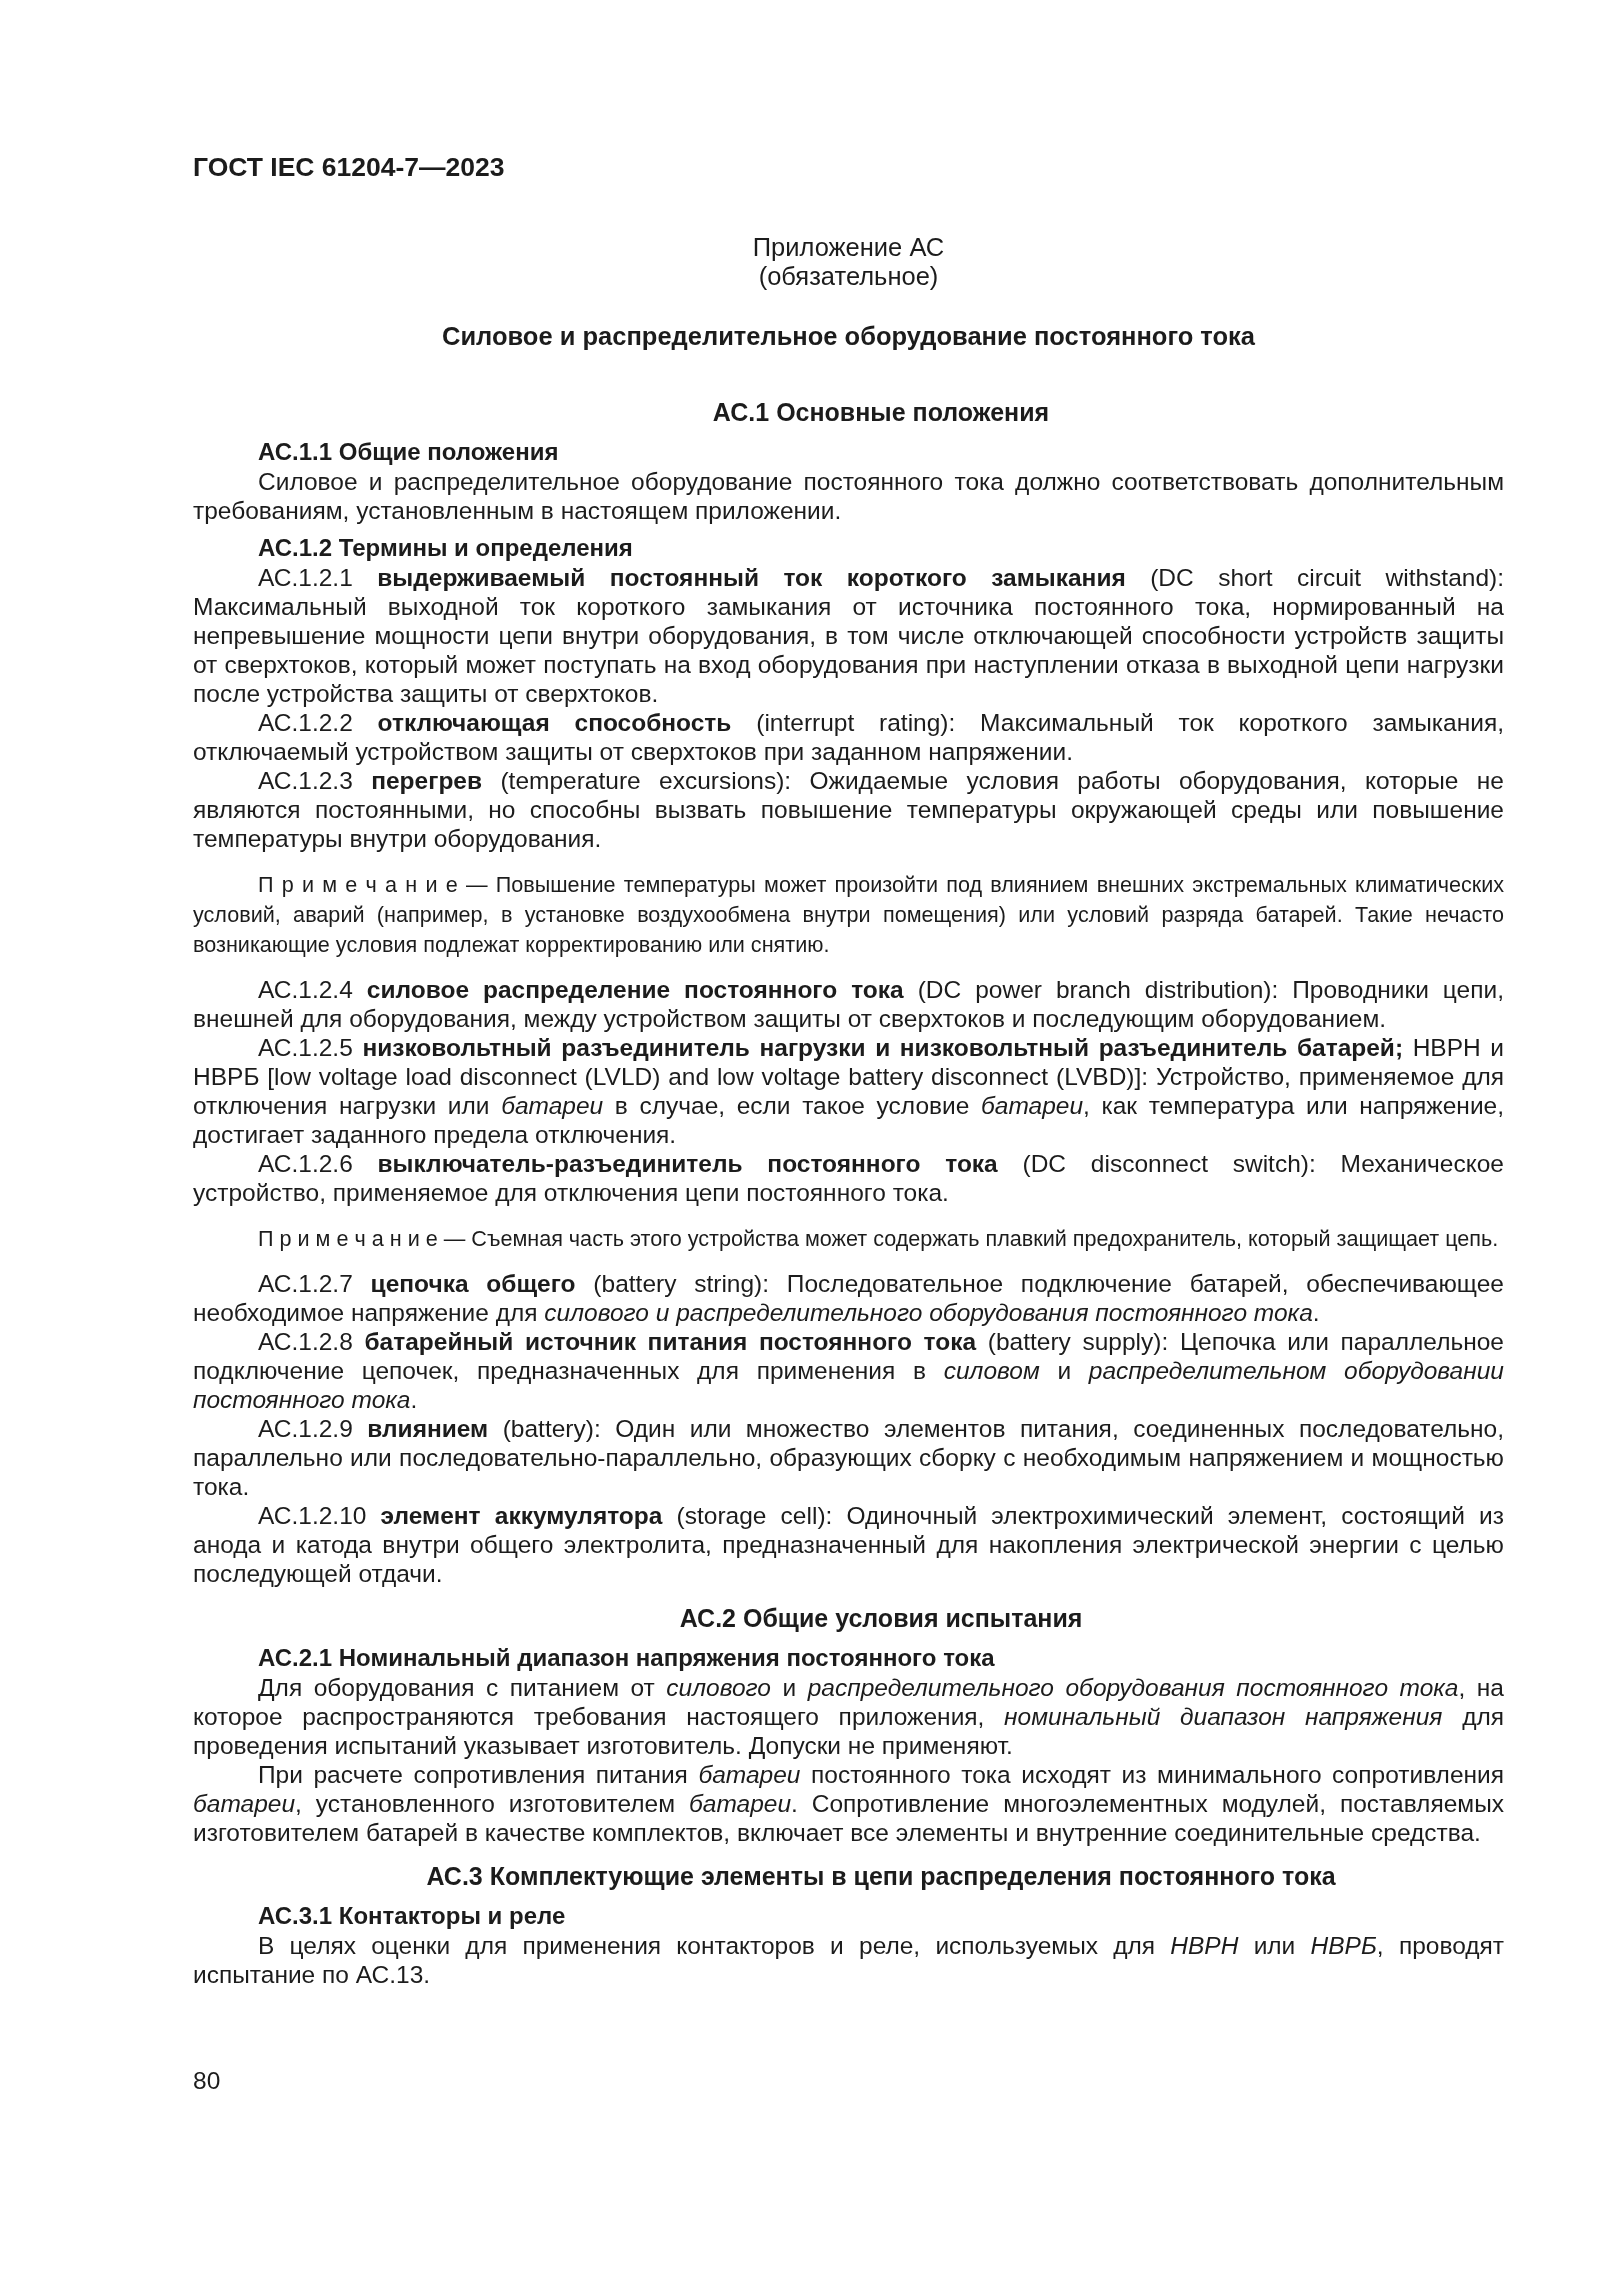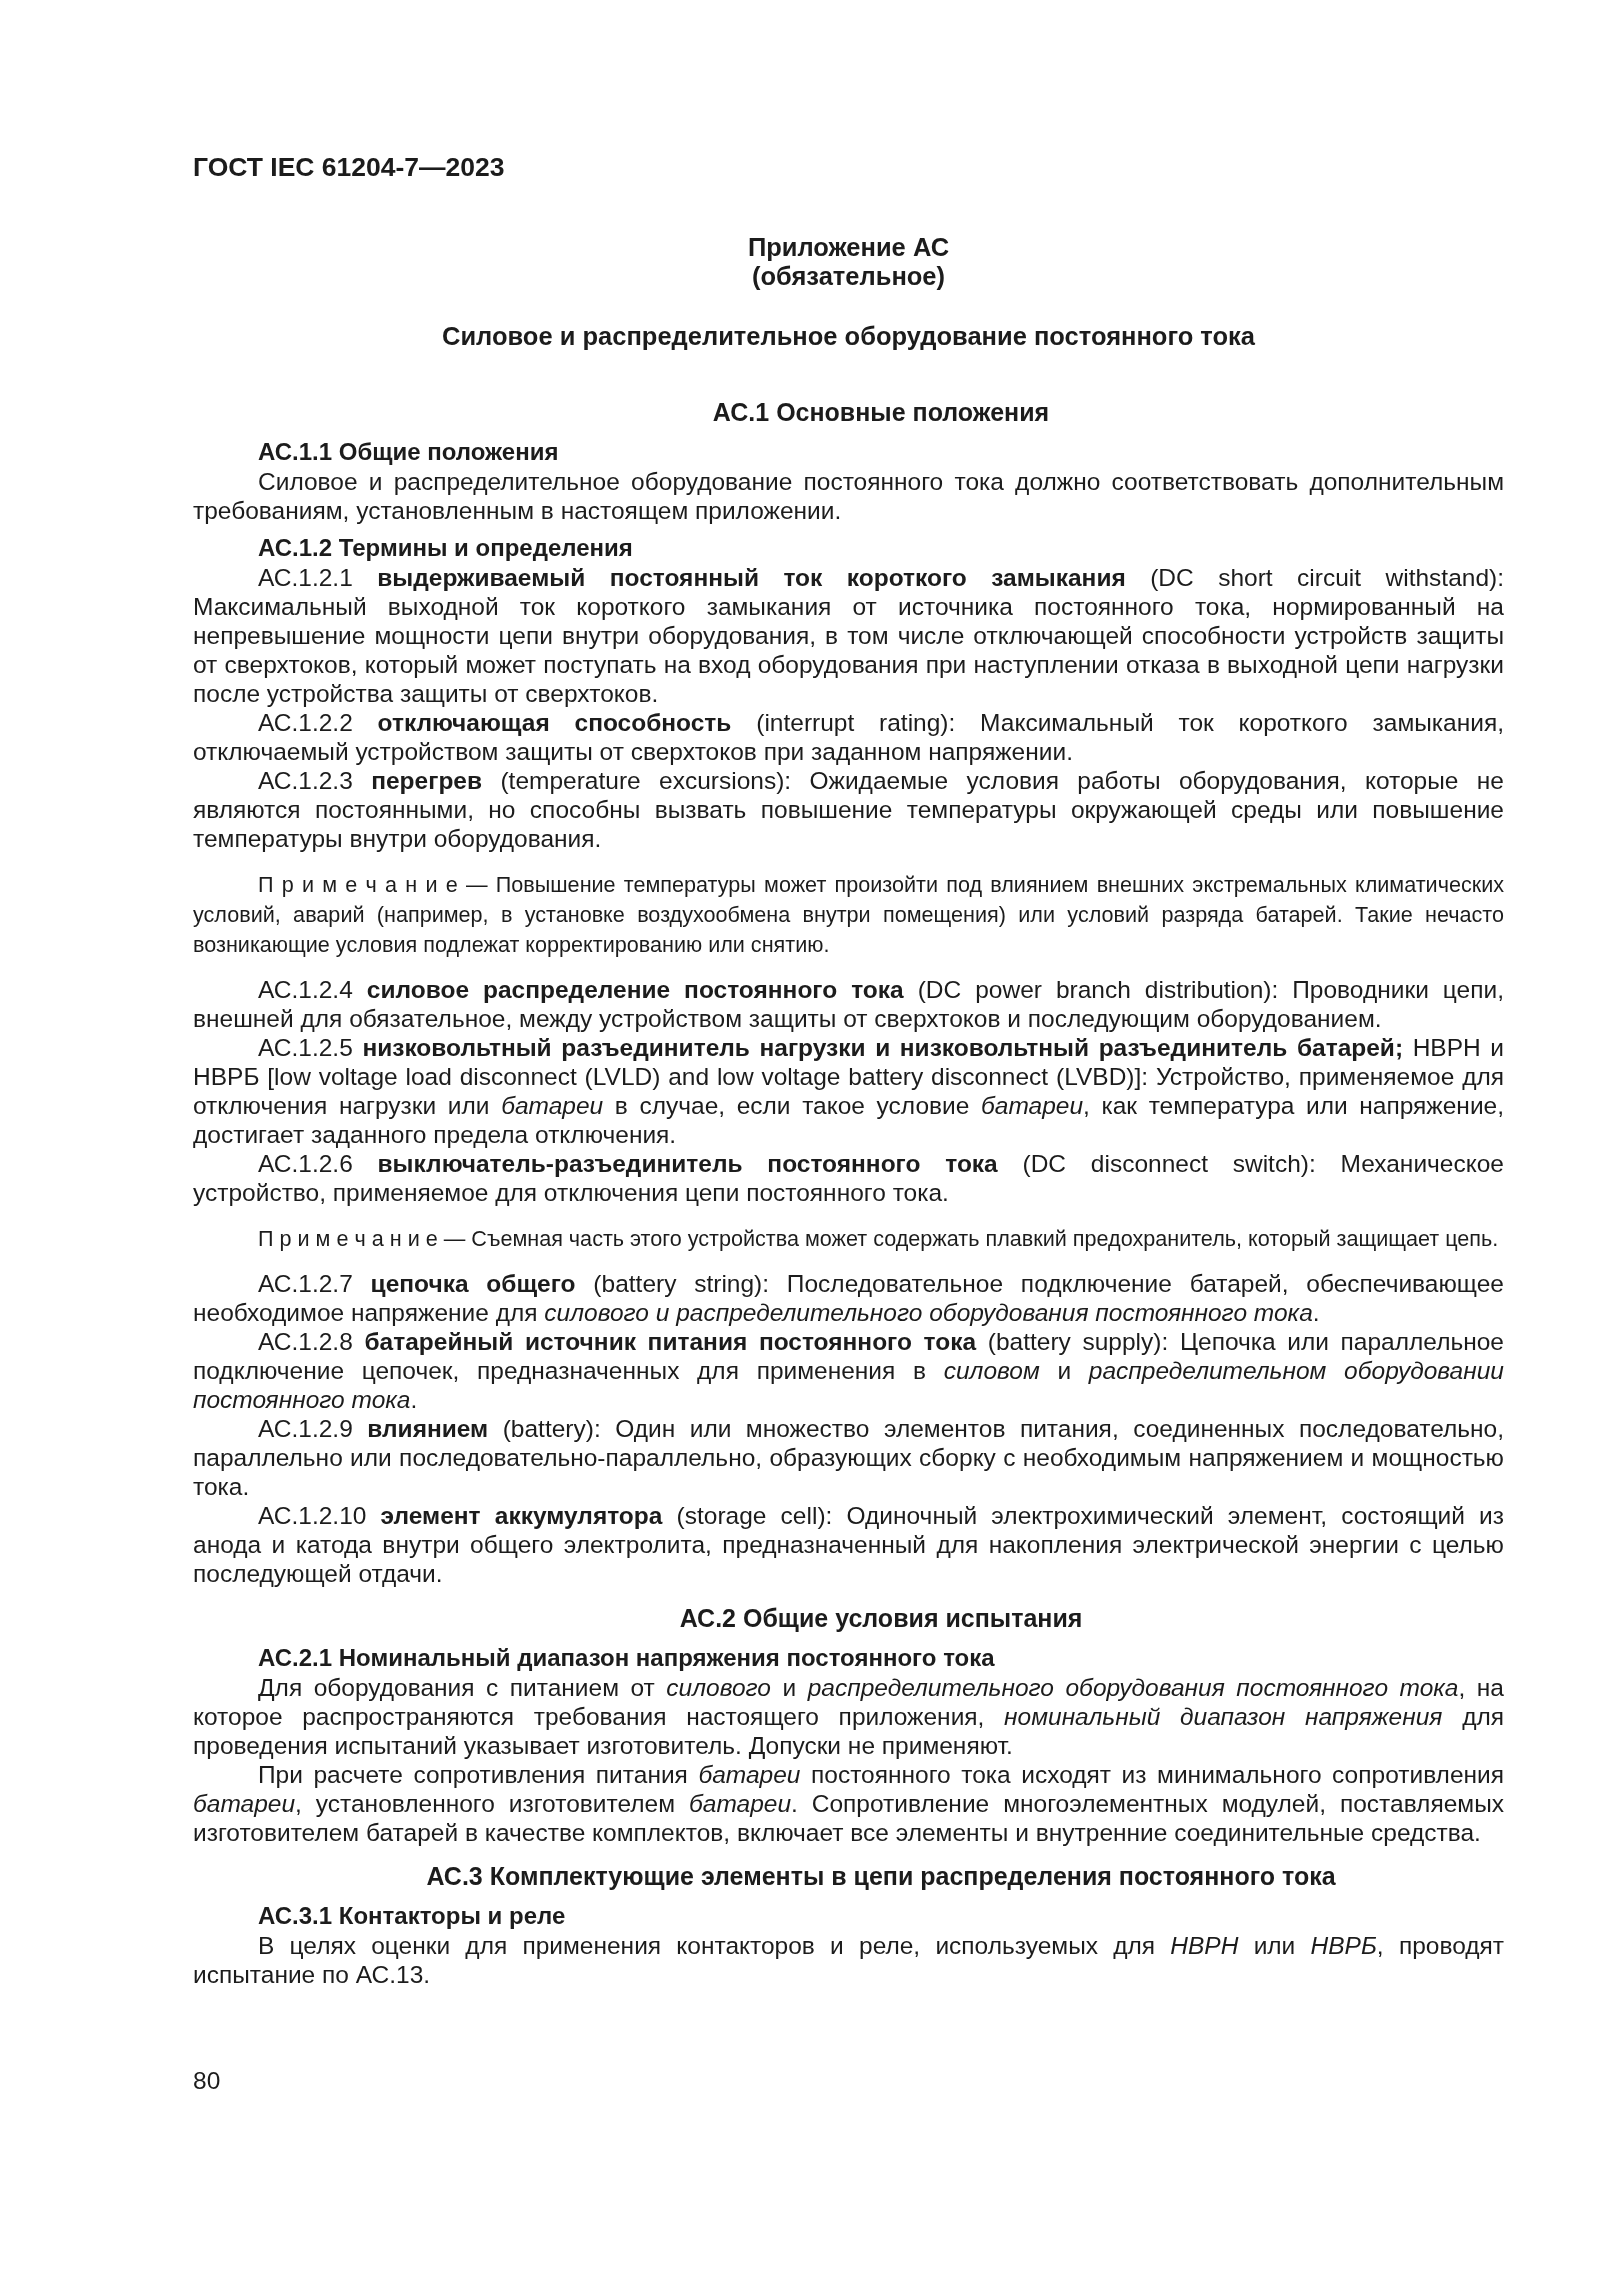--- a/index.html
+++ b/index.html
@@ -19,21 +19,21 @@
     width: 1311px;
   }
   .doc-header {
     font-weight: bold;
     font-size: 26.5px;
     line-height: 30px;
     margin-bottom: 51px;
   }
   .annex-block {
     text-align: center;
-    font-weight: bold;
+    font-weight: normal;
     font-size: 25.5px;
     line-height: 29px;
   }
   .doc-title {
     text-align: center;
     font-weight: bold;
     font-size: 25.5px;
     line-height: 29px;
     margin-top: 31px;
     margin-bottom: 46px;
@@ -90,21 +90,21 @@
   <div class="doc-title">Силовое и распределительное оборудование постоянного тока</div>
   <div>
       <div class="h1">АС.1 Основные положения</div>
       <div class="h2">АС.1.1 Общие положения</div>
       <div class="p"><span class="r">Силовое и распределительное оборудование постоянного тока должно соответствовать дополнительным требованиям, установленным в настоящем приложении.</span></div>
       <div class="h2">АС.1.2 Термины и определения</div>
       <div class="p"><span class="r">АС.1.2.1 </span><span class="b">выдерживаемый постоянный ток короткого замыкания</span><span class="r"> (DC short circuit withstand): Максимальный выходной ток короткого замыкания от источника постоянного тока, нормированный на непревышение мощности цепи внутри оборудования, в том числе отключающей способности устройств защиты от сверхтоков, который может поступать на вход оборудования при наступлении отказа в выходной цепи нагрузки после устройства защиты от сверхтоков.</span></div>
       <div class="p"><span class="r">АС.1.2.2 </span><span class="b">отключающая способность</span><span class="r"> (interrupt rating): Максимальный ток короткого замыкания, отключаемый устройством защиты от сверхтоков при заданном напряжении.</span></div>
       <div class="p"><span class="r">АС.1.2.3 </span><span class="b">перегрев</span><span class="r"> (temperature excursions): Ожидаемые условия работы оборудования, которые не являются постоянными, но способны вызвать повышение температуры окружающей среды или повышение температуры внутри оборудования.</span></div>
       <div class="note"><span class="r">П р и м е ч а н и е</span><span class="r"> — Повышение температуры может произойти под влиянием внешних экстремальных климатических условий, аварий (например, в установке воздухообмена внутри помещения) или условий разряда батарей. Такие нечасто возникающие условия подлежат корректированию или снятию.</span></div>
-      <div class="p"><span class="r">АС.1.2.4 </span><span class="b">силовое распределение постоянного тока</span><span class="r"> (DC power branch distribution): Проводники цепи, внешней для обязательное, между устройством защиты от сверхтоков и последующим оборудованием.</span></div>
+      <div class="p"><span class="r">АС.1.2.4 </span><span class="b">силовое распределение постоянного тока</span><span class="r"> (DC power branch distribution): Проводники цепи, внешней для оборудования, между устройством защиты от сверхтоков и последующим оборудованием.</span></div>
       <div class="p"><span class="r">АС.1.2.5 </span><span class="b">низковольтный разъединитель нагрузки и низковольтный разъединитель батарей;</span><span class="r"> НВРН и НВРБ [low voltage load disconnect (LVLD) and low voltage battery disconnect (LVBD)]: Устройство, применяемое для отключения нагрузки или </span><span class="bi">батареи</span><span class="r"> в случае, если такое условие </span><span class="bi">батареи</span><span class="r">, как температура или напряжение, достигает заданного предела отключения.</span></div>
       <div class="p"><span class="r">АС.1.2.6 </span><span class="b">выключатель-разъединитель постоянного тока</span><span class="r"> (DC disconnect switch): Механическое устройство, применяемое для отключения цепи постоянного тока.</span></div>
       <div class="note"><span class="r">П р и м е ч а н и е</span><span class="r"> — Съемная часть этого устройства может содержать плавкий предохранитель, который защищает цепь.</span></div>
       <div class="p"><span class="r">АС.1.2.7 </span><span class="b">цепочка общего</span><span class="r"> (battery string): Последовательное подключение батарей, обеспечивающее необходимое напряжение для </span><span class="bi">силового и распределительного оборудования постоянного тока</span><span class="r">.</span></div>
       <div class="p"><span class="r">АС.1.2.8 </span><span class="b">батарейный источник питания постоянного тока</span><span class="r"> (battery supply): Цепочка или параллельное подключение цепочек, предназначенных для применения в </span><span class="bi">силовом</span><span class="r"> и </span><span class="bi">распределительном оборудовании постоянного тока</span><span class="r">.</span></div>
       <div class="p"><span class="r">АС.1.2.9 </span><span class="b">влиянием</span><span class="r"> (battery): Один или множество элементов питания, соединенных последовательно, параллельно или последовательно-параллельно, образующих сборку с необходимым напряжением и мощностью тока.</span></div>
       <div class="p"><span class="r">АС.1.2.10 </span><span class="b">элемент аккумулятора</span><span class="r"> (storage cell): Одиночный электрохимический элемент, состоящий из анода и катода внутри общего электролита, предназначенный для накопления электрической энергии с целью последующей отдачи.</span></div>
       <div class="h1">АС.2 Общие условия испытания</div>
       <div class="h2">АС.2.1 Номинальный диапазон напряжения постоянного тока</div>
       <div class="p"><span class="r">Для оборудования с питанием от </span><span class="bi">силового</span><span class="r"> и </span><span class="bi">распределительного оборудования постоянного тока</span><span class="r">, на которое распространяются требования настоящего приложения, </span><span class="bi">номинальный диапазон напряжения</span><span class="r"> для проведения испытаний указывает изготовитель. Допуски не применяют.</span></div>

